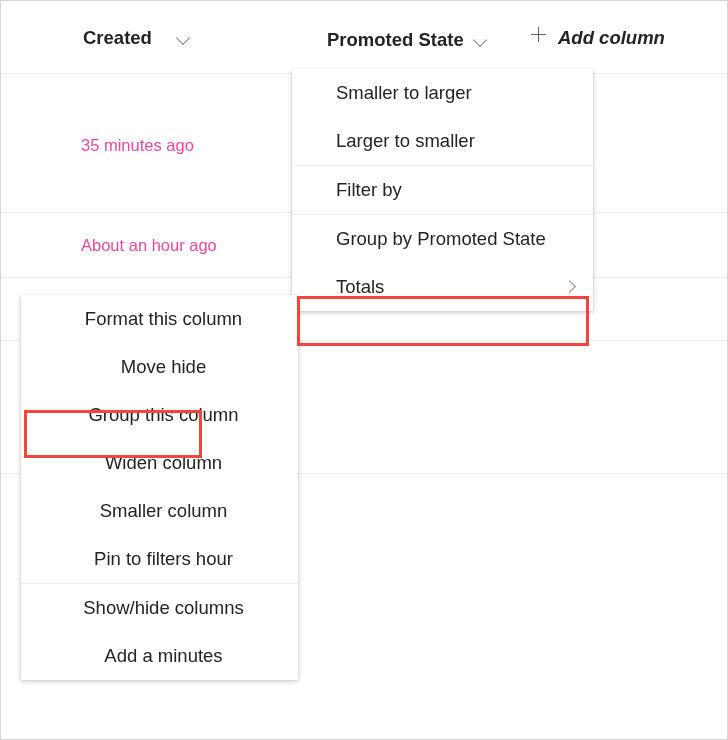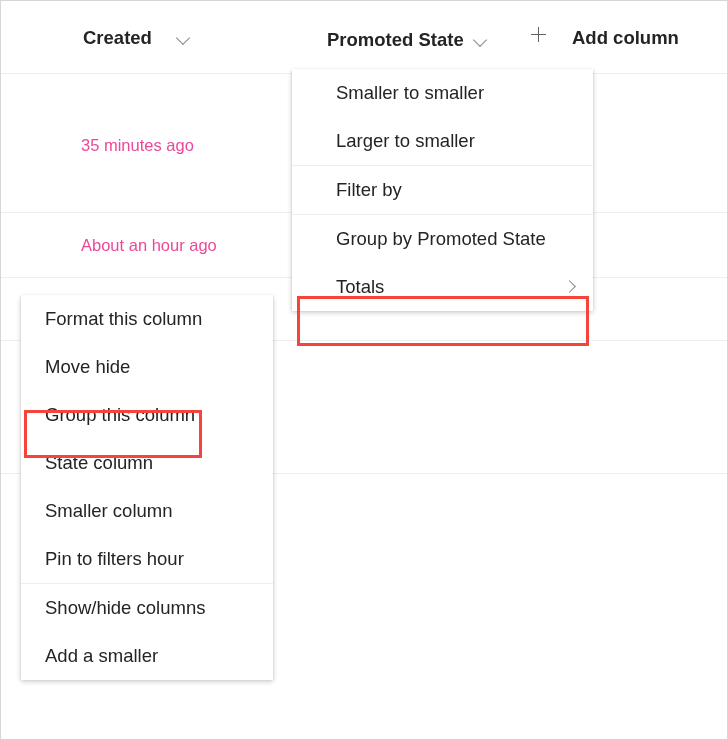--- a/index.html
+++ b/index.html
@@ -62,26 +62,27 @@
     border-bottom: 1.6px solid #888888;
     transform: rotate(45deg);
   }
 
   .add-column {
     position: absolute;
     left: 530px;
     top: 26px;
     display: flex;
     align-items: flex-start;
-    gap: 26px;
+    gap: 12px;
     font-size: 18.5px;
     font-weight: bold;
     color: #242424;
     white-space: nowrap;
     cursor: pointer;
+    font-style: italic;
   }
   .plus-icon {
     display: inline-block;
     width: 15px;
     height: 15px;
     position: relative;
     color: #605e5c;
   }
   .plus-icon::before, .plus-icon::after {
     content: "";
@@ -156,21 +157,22 @@
   #promoted-menu {
     left: 291px;
     top: 68px;
     width: 301px;
   }
 
   
   #created-menu {
     left: 20px;
     top: 294px;
-    width: 252px;
+    width: 277px;
+    text-align: center;
   }
   #created-menu .menu-item { padding-left: 24px; }
 
   
   .redbox {
     position: absolute;
     border: 3px solid #f4453d;
     box-sizing: border-box;
     pointer-events: none;
     z-index: 40;
@@ -213,21 +215,21 @@
       <span class="chev-down"></span>
     </div>
     <div class="add-column">
       <span class="plus-icon"></span>
       <span>Add column</span>
     </div>
   </div>
 
   <div class="menu" id="promoted-menu">
     <div class="menu-item">
-      <span class="label">Smaller to smaller</span>
+      <span class="label">Smaller to larger</span>
     </div>
     <div class="menu-item">
       <span class="label">Larger to smaller</span>
     </div>
     <div class="menu-divider"></div>
     <div class="menu-item">
       <span class="label">Filter by</span>
     </div>
     <div class="menu-divider"></div>
     <div class="menu-item">
@@ -243,33 +245,33 @@
     <div class="menu-item">
       <span class="label">Format this column</span>
     </div>
     <div class="menu-item">
       <span class="label">Move hide</span>
     </div>
     <div class="menu-item">
       <span class="label">Group this column</span>
     </div>
     <div class="menu-item">
-      <span class="label">State column</span>
+      <span class="label">Widen column</span>
     </div>
     <div class="menu-item">
       <span class="label">Smaller column</span>
     </div>
     <div class="menu-item">
       <span class="label">Pin to filters hour</span>
     </div>
     <div class="menu-divider"></div>
     <div class="menu-item">
       <span class="label">Show/hide columns</span>
     </div>
     <div class="menu-item">
-      <span class="label">Add a smaller</span>
+      <span class="label">Add a minutes</span>
     </div>
   </div>
 
   <div class="redbox" id="redbox-column-settings"></div>
   <div class="redbox" id="redbox-hide-column"></div>
 
 </div>
 
 </body></html>

